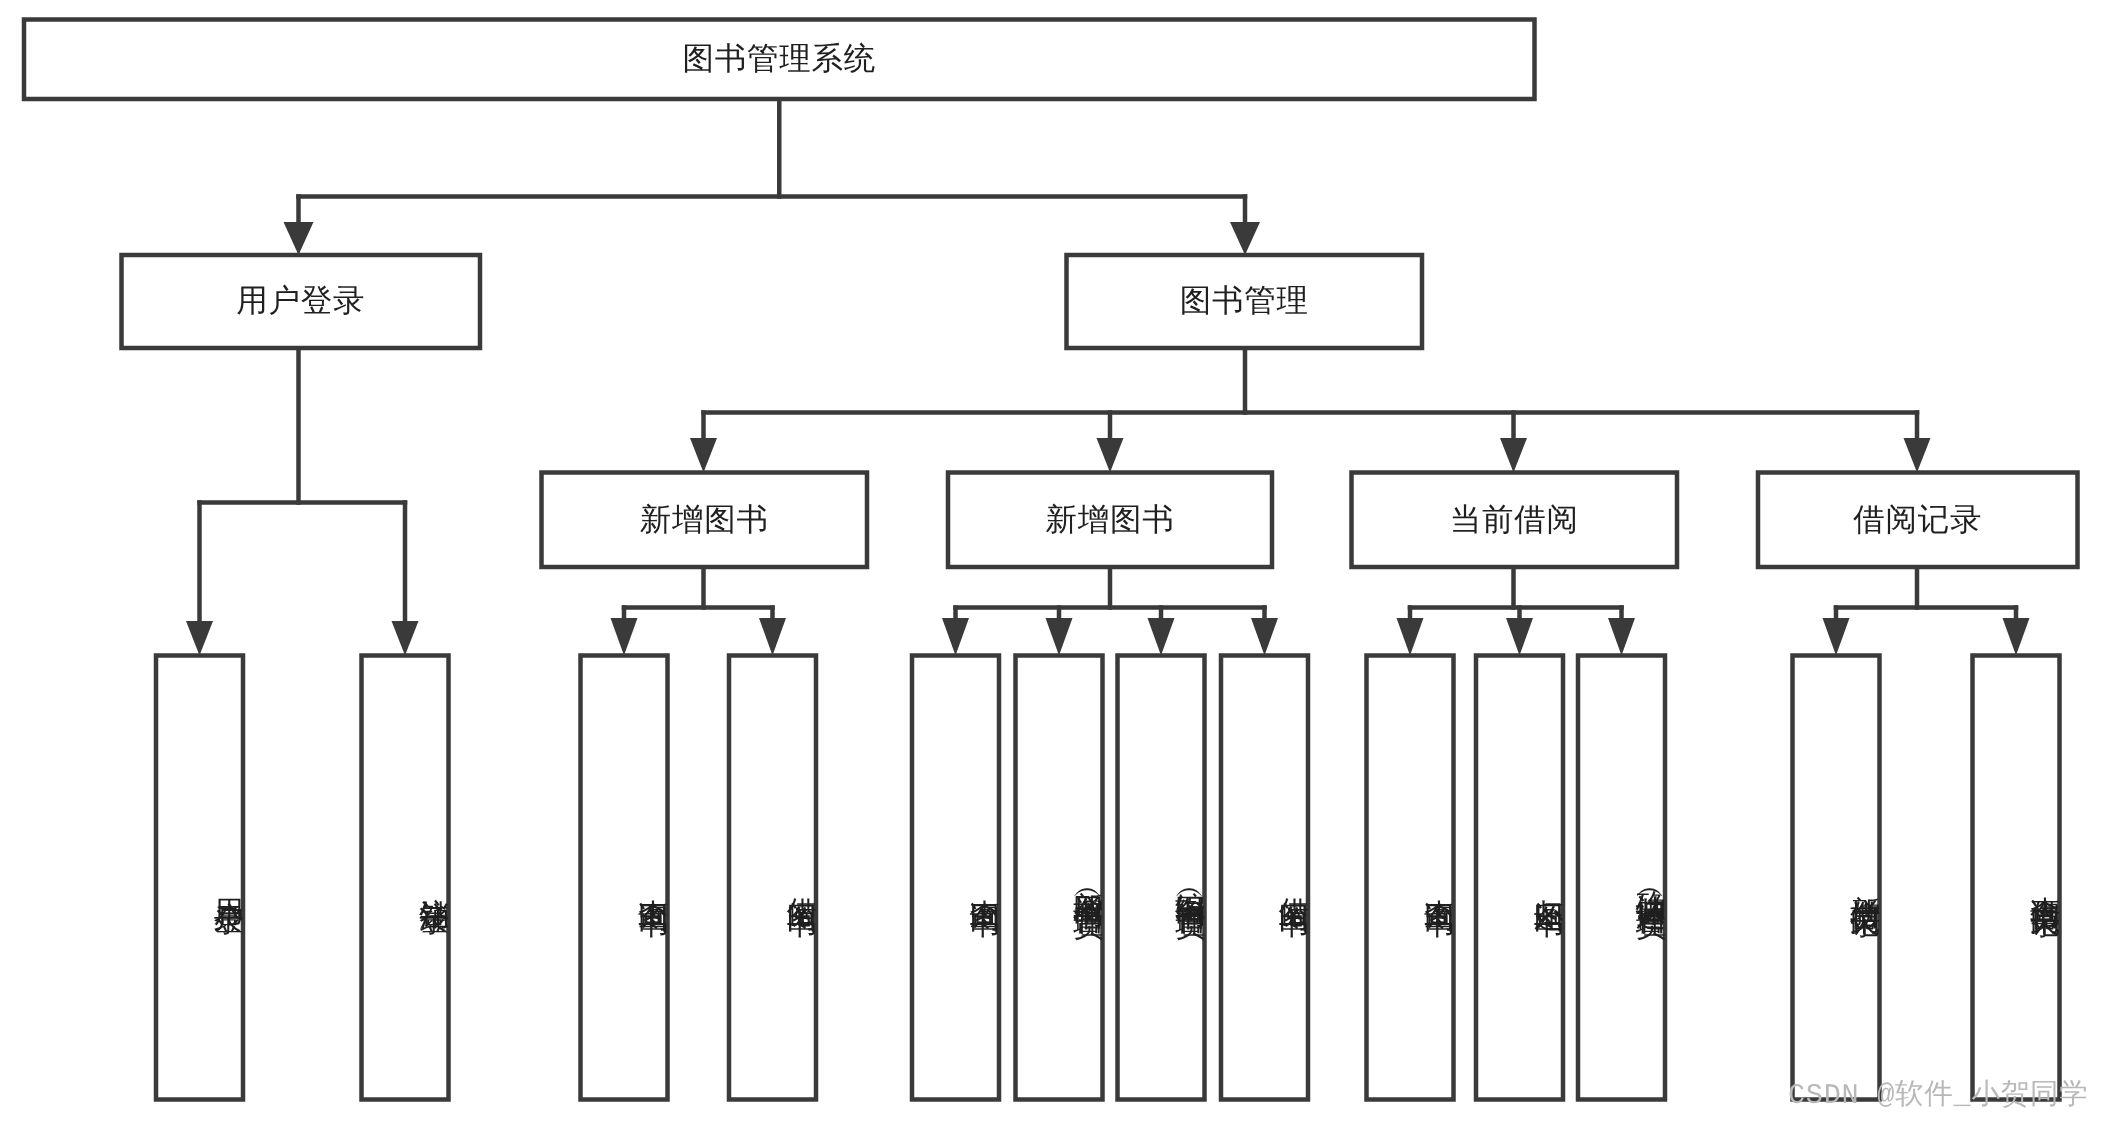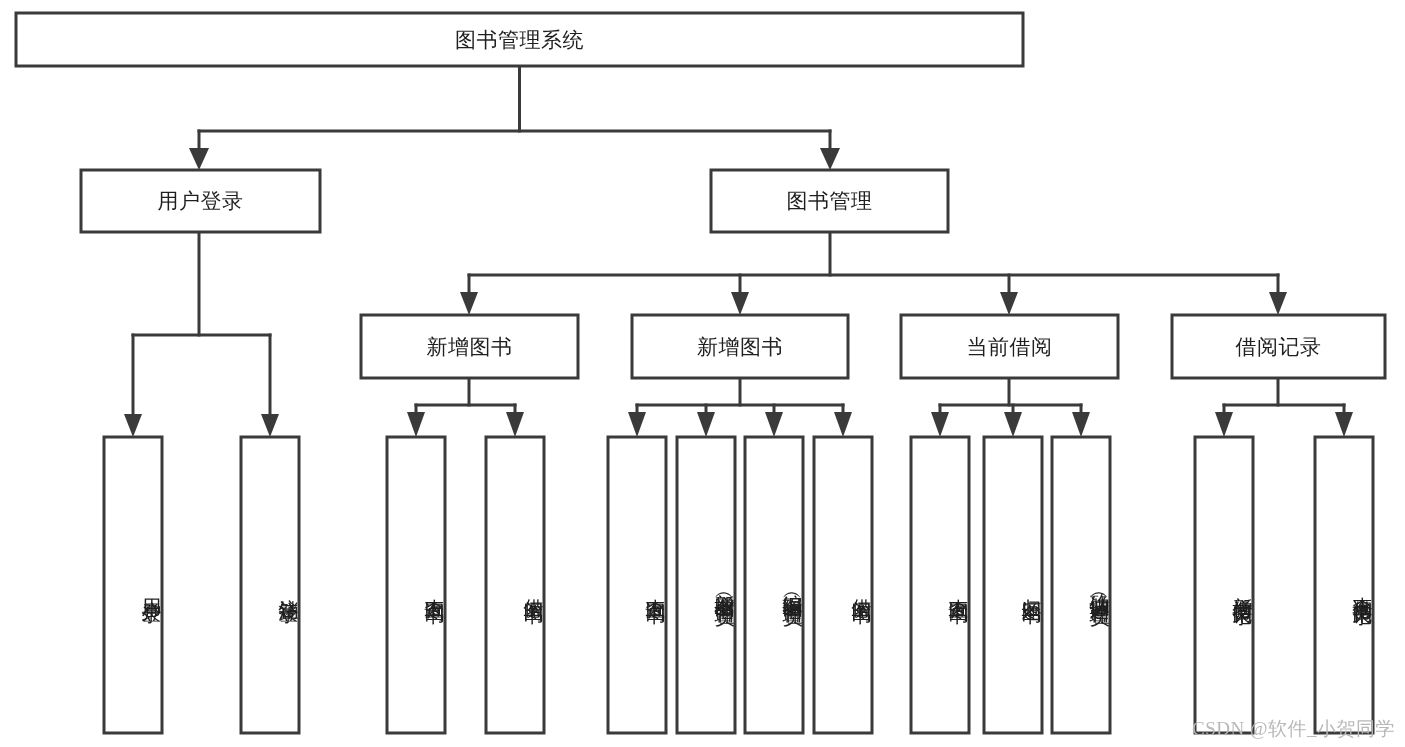--- a/index.html
+++ b/index.html
@@ -64,21 +64,21 @@
     align-items: flex-start;
     padding-top: 4px;
     box-sizing: border-box;
   }
   .watermark {
     position: absolute;
     color: #b8b8b8;
     font-size: 19px;
     letter-spacing: 0.5px;
     white-space: nowrap;
-    font-family: Liberation Serif, serif;
+    font-family: Liberation Mono, monospace;
   }
 </style>
 </head>
 <body>
 
 <div id="diagram-root">
 
   <svg class="diagram-canvas" viewBox="0 0 1405 747">
 
     <g>
@@ -183,21 +183,21 @@
 
   </svg>
 
   <div id="node-label-layer">
       <div class="node-label" style="left: 16px; top: 13px; width: 1007px; height: 53px;">图书管理系统</div>
       <div class="node-label" style="left: 81px; top: 170px; width: 239px; height: 62px;">用户登录</div>
       <div class="node-label" style="left: 711px; top: 170px; width: 237px; height: 62px; text-align: right;">图书管理</div>
       <div class="node-label" style="left: 361px; top: 315px; width: 217px; height: 63px;">新增图书</div>
       <div class="node-label" style="left: 632px; top: 315px; width: 216px; height: 63px;">新增图书</div>
       <div class="node-label" style="left: 901px; top: 315px; width: 217px; height: 63px; text-align: right;">当前借阅</div>
-      <div class="node-label" style="left: 1172px; top: 315px; width: 213px; height: 63px;">借阅记录</div>
+      <div class="node-label" style="left: 1172px; top: 315px; width: 213px; height: 63px; font-family: Liberation Serif, serif;">借阅记录</div>
       <div class="node-label vertical" style="left: 104px; top: 437px; width: 58px; height: 296px;">用户登录</div>
       <div class="node-label vertical" style="left: 241px; top: 437px; width: 58px; height: 296px;">注销登录</div>
       <div class="node-label vertical" style="left: 387px; top: 437px; width: 58px; height: 296px;">查询图书</div>
       <div class="node-label vertical" style="left: 486px; top: 437px; width: 58px; height: 296px;">借阅图书</div>
       <div class="node-label vertical" style="left: 608px; top: 437px; width: 58px; height: 296px;">查询图书</div>
       <div class="node-label vertical" style="left: 677px; top: 437px; width: 58px; height: 296px;">新增图书（管理员）</div>
       <div class="node-label vertical" style="left: 745px; top: 437px; width: 58px; height: 296px;">编辑图书（管理员）</div>
       <div class="node-label vertical" style="left: 814px; top: 437px; width: 58px; height: 296px;">借阅图书</div>
       <div class="node-label vertical" style="left: 911px; top: 437px; width: 58px; height: 296px;">查询图书</div>
       <div class="node-label vertical" style="left: 984px; top: 437px; width: 58px; height: 296px;">归还图书</div>

